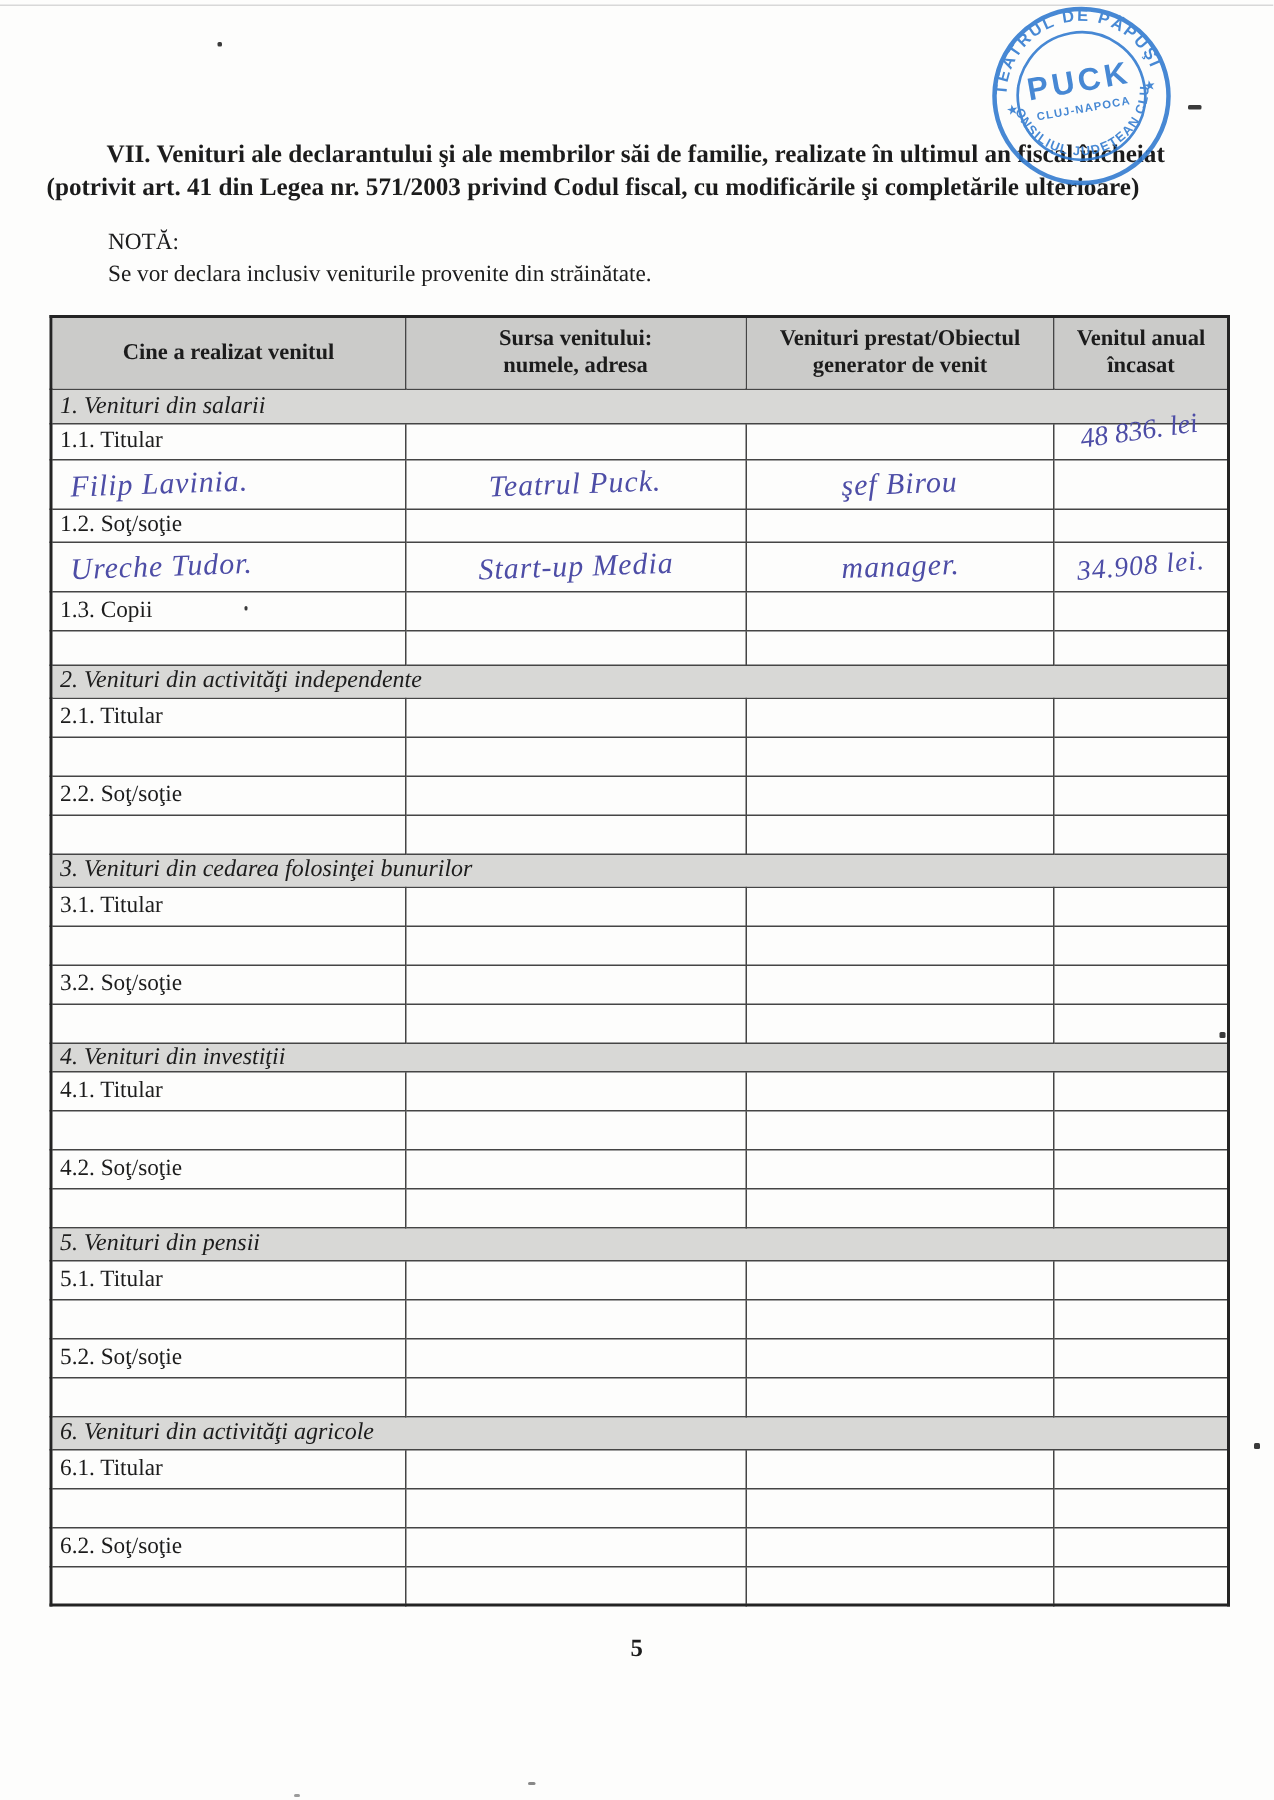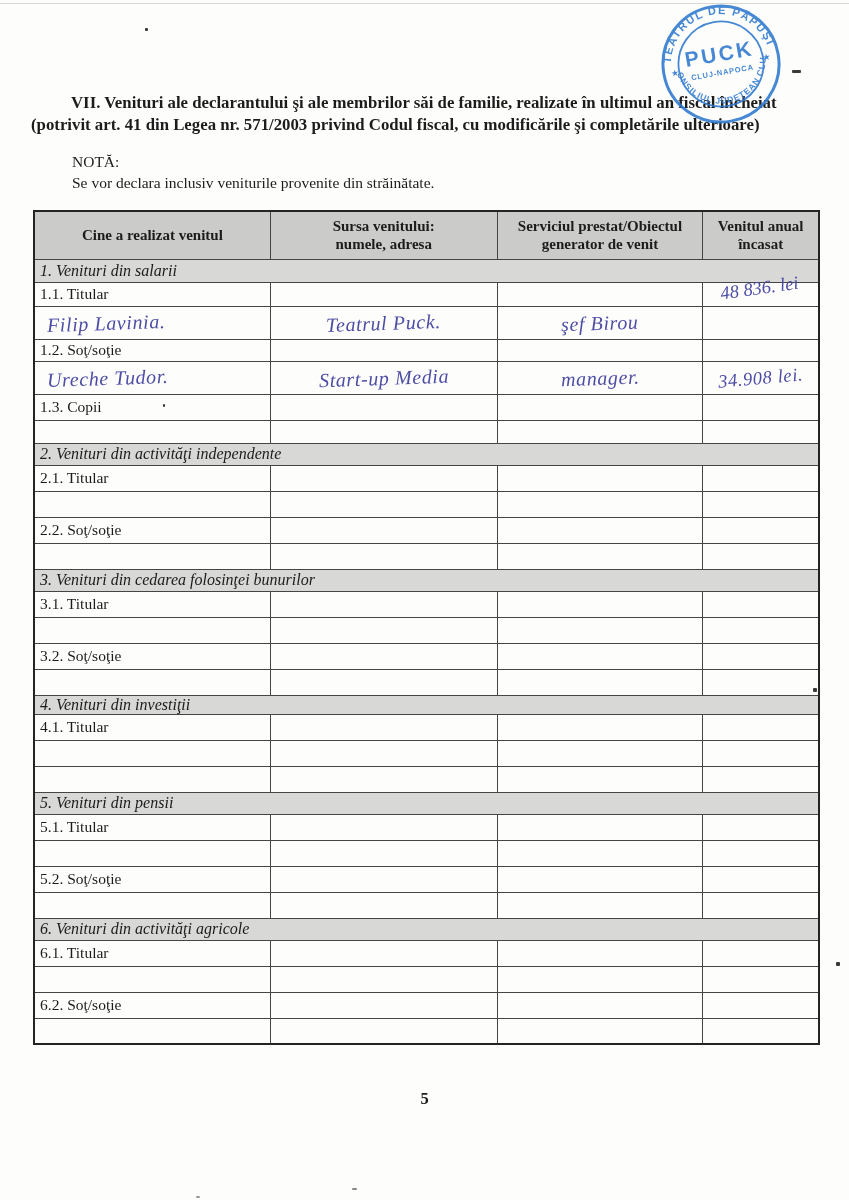--- a/index.html
+++ b/index.html
@@ -104,21 +104,21 @@
     <col style="width:30.1%">
       <col style="width:28.9%">
       <col style="width:26.2%">
       <col style="width:14.8%">
   </colgroup>
   <thead>
     <tr style="height:48px">
         <th>Cine a realizat venitul</th>
         <th>Sursa venitului:
 numele, adresa</th>
-        <th>Serviciul prestat/Obiectul
+        <th>Venituri prestat/Obiectul
 generator de venit</th>
         <th>Venitul anual
 încasat</th>
       </tr>
   </thead>
   <tbody>
       <tr style="height: 23px;">
         <td colspan="4" class="section">1. Venituri din salarii</td>
       </tr>
       <tr style="height: 24px;">
@@ -215,20 +215,26 @@
         <td colspan="4" class="section">4. Venituri din investiţii</td>
       </tr>
       <tr style="height: 26px;">
         <td class="lbl">4.1. Titular</td>
         <td class="cell"></td>
         <td class="cell"></td>
         <td class="cell"></td>
       </tr>
       <tr style="height: 26px;">
         <td class="cell"></td>
+        <td class="cell"></td>
+        <td class="cell"></td>
+        <td class="cell"></td>
+      </tr>
+      <tr style="height: 26px;">
+        <td class="lbl">4.2. Soţ/soţie</td>
         <td class="cell"></td>
         <td class="cell"></td>
         <td class="cell"></td>
       </tr>
       <tr style="height: 26px;">
         <td class="cell"></td>
         <td class="cell"></td>
         <td class="cell"></td>
         <td class="cell"></td>
       </tr>

